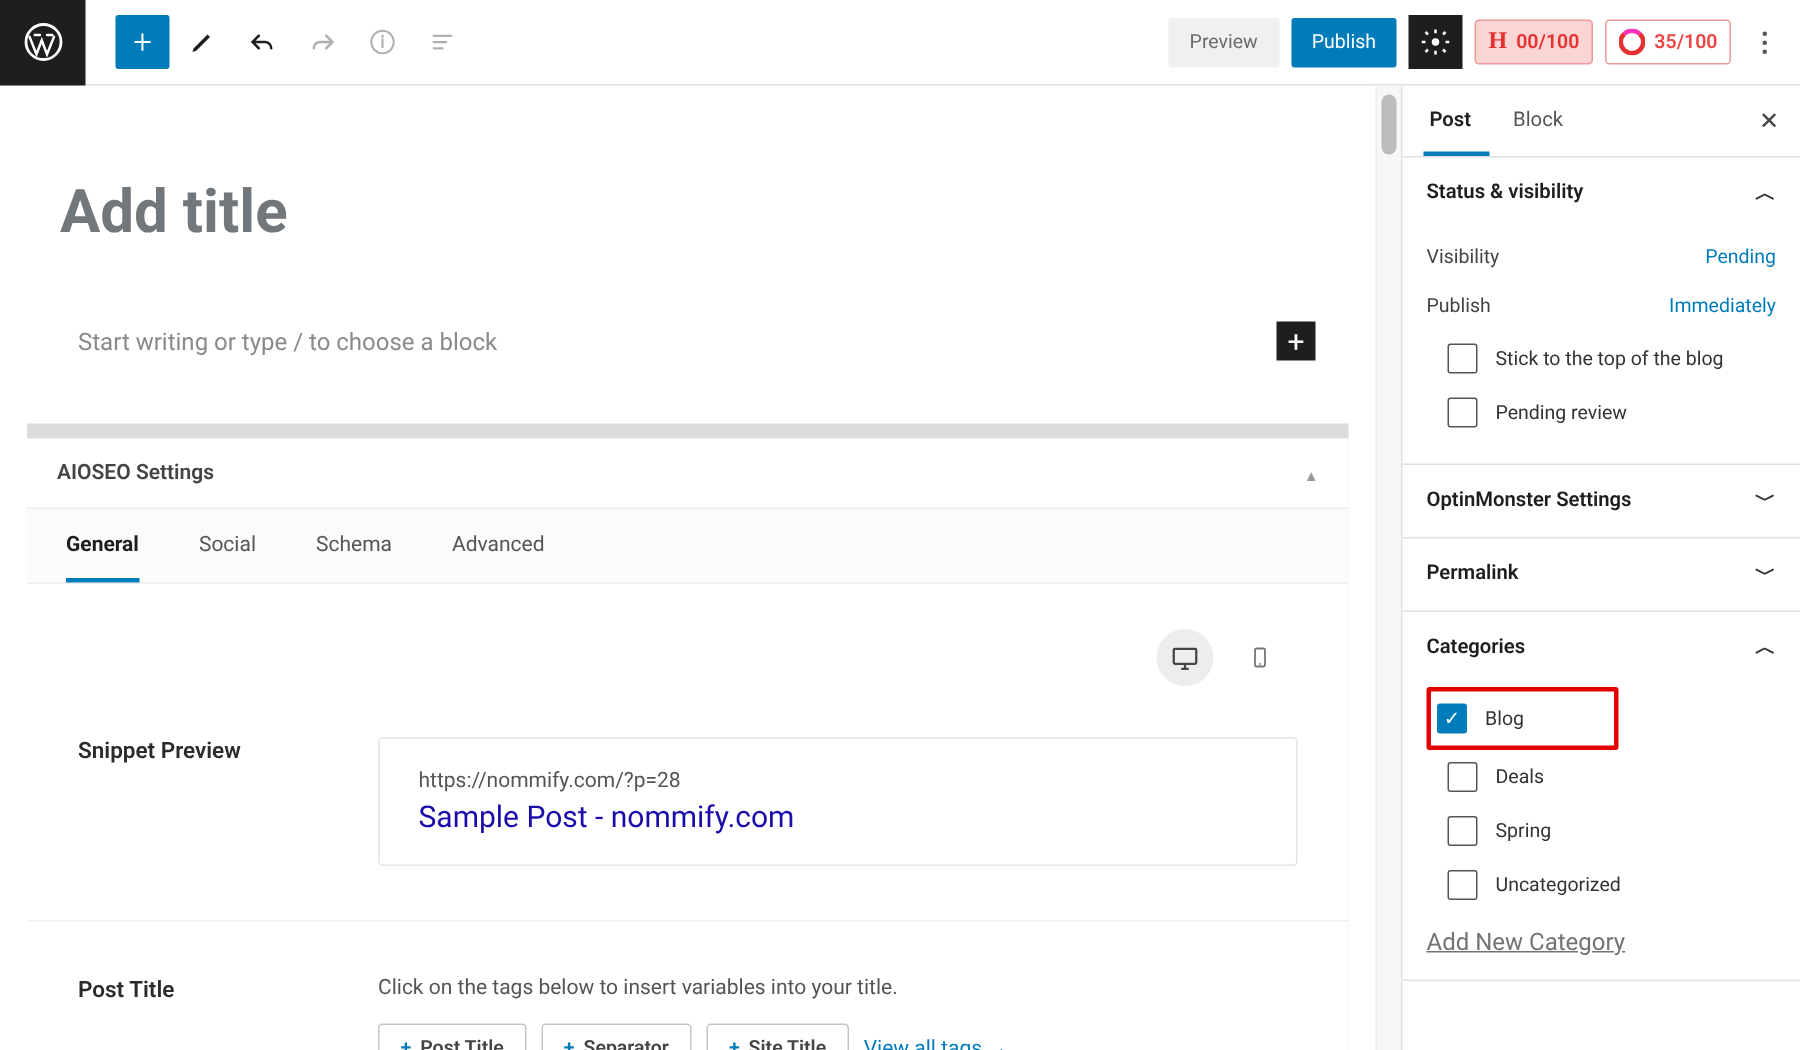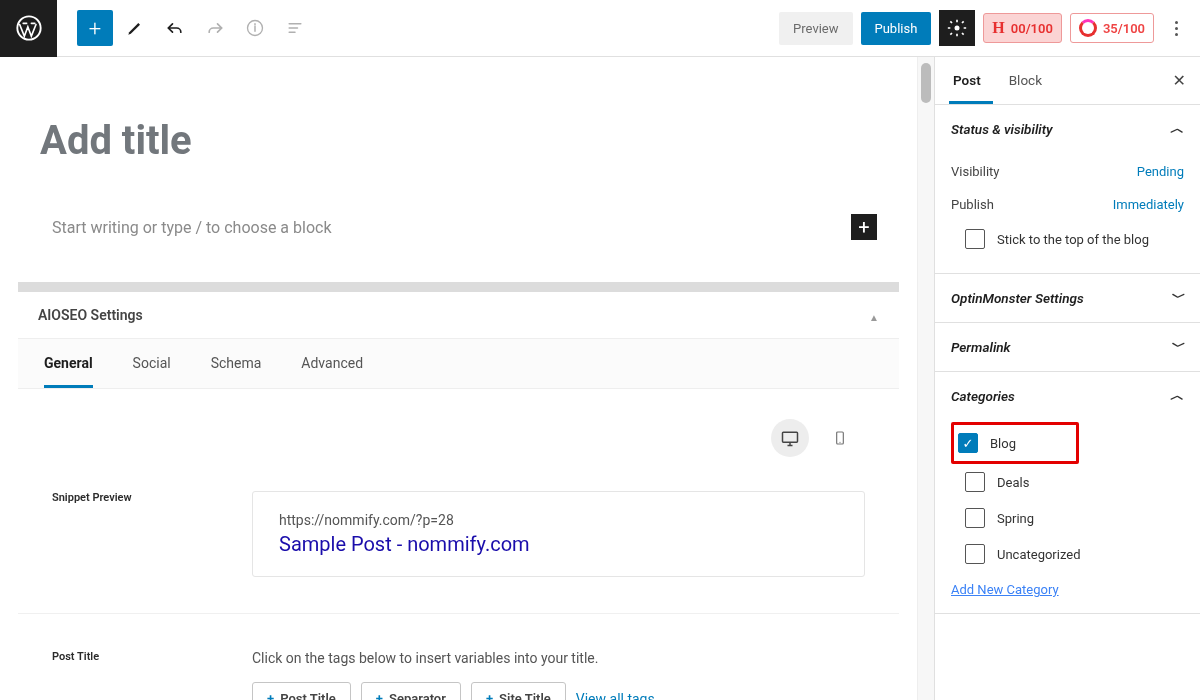--- a/index.html
+++ b/index.html
@@ -43,48 +43,48 @@
   .aioseo-panel .phead { display: flex; align-items: flex-end; justify-content: space-between; padding: 15px 20px; border-bottom: 1px solid #eee; font-size: 14px; font-weight: 600; color: #444; }
   .phead .caret { color: #999; font-size: 10px; }
   .aioseo-tabs { display: flex; gap: 40px; padding: 0 26px; border-bottom: 1px solid #eee; background: #fbfbfb; }
   .atab { padding: 16px 0 14px 0; font-size: 14px; color: #555; border-bottom: 3px solid transparent; }
   .atab.active { font-weight: 700; color: #1e1e1e; border-bottom-color: #007cba; }
   .aioseo-body { padding: 20px 34px; }
   .device-toggle { display: flex; justify-content: flex-end; gap: 12px; padding: 10px 6px 20px 0; }
   .dev-btn { width: 38px; height: 38px; border-radius: 50%; display:flex; align-items:center; justify-content:center; color:#555; }
   .dev-btn.on { background: #ededed; }
   .row { display: flex; padding: 14px 0; border-bottom: 0px solid #f0f0f0; }
-  .row .lab { width: 200px; font-size: 11px; font-weight: 600; color: #2b2b2b; }
+  .row .lab { width: 200px; font-size: 15px; font-weight: 600; color: #2b2b2b; }
   .row .val { flex: 1; }
   .snip-box { border: 1px solid #e5e5e5; border-radius: 3px; padding: 20px 26px; }
   .snip-url { color: #555; font-size: 14px; margin-bottom: 4px; }
   .snip-title { color: #1a0dab; font-size: 20px; }
   .hint { color: #555; font-size: 14px; }
   .tags-row { display: flex; gap: 10px; align-items: center; margin-top: 16px; }
   .tag-btn { border: 1px solid #c5c5c5; border-radius: 3px; padding: 8px 14px; font-size: 13px; font-weight: 600; color: #444; display: flex; gap: 6px; align-items:center;}
   .tag-btn .plus { color: #007cba; font-size: 13px; }
   .link-view { color: #007cba; font-size: 14px; }
   hr.sep { border: none; border-top: 1px solid #f0f0f0; margin: 22px -34px; }
 
   
   .sb-tabs { display: flex; align-items: center; padding: 0 14px; border-bottom: 1px solid #e0e0e0; }
   .sb-tab { padding: 15px 12px 13px 4px; font-size: 13.5px; color: #555; margin-right: 12px; border-bottom: 3px solid transparent; }
   .sb-tab.active { font-weight: 600; color: #1e1e1e; border-bottom-color: #007cba; }
   .sb-close { margin-left: auto; font-size: 16px; color: #444; }
   .sb-section { border-bottom: 1px solid #e0e0e0; }
-  .sb-head { display: flex; align-items: center; justify-content: space-between; padding: 15px 16px; font-size: 13.5px; font-weight: 600; color: #1e1e1e; font-style: italic; }
+  .sb-head { display: flex; justify-content: space-between; padding: 15px 16px; font-size: 13.5px; font-weight: 600; color: #1e1e1e; }
   .sb-body { padding: 2px 16px 16px 16px; }
   .sb-row { display: flex; padding: 9px 0; font-size: 13px; }
   .sb-row .k { flex:1; color: #444; }
   .sb-row .v { color: #007cba; }
   .chk-row { display: flex; align-items: center; gap: 12px; padding: 8px 14px; font-size: 13px; color: #333; }
   .chk { width: 20px; height: 20px; border: 1.4px solid #555; border-radius: 2px; display: flex; align-items:center; justify-content:center; flex-shrink:0;}
   .chk.on { background: #007cba; border-color: #007cba; color: #fff; }
   .highlight-box { border: 3px solid #e30000; border-radius: 2px; padding: 4px 60px 4px 4px; display: inline-flex; }
-  .sb-link { color: #3b82f6; font-size: 13px; text-decoration: underline; margin-top: 10px; display:inline-block; }
+  .sb-link { color: #737373; font-size: 16px; text-decoration: underline; margin-top: 10px; display:inline-block; }
   .chev { font-size: 14px; color: #333; }
 </style>
 </head>
 <body>
 
 <div class="topbar">
   <div class="wp-logo">
     <svg viewBox="0 0 24 24" fill="none">
         <circle cx="12" cy="12" r="10" stroke="#fff" stroke-width="1.6"></circle>
         <path d="M4 9l4 10 3-8 3 8 4-10M7 8h3m4 0h3" stroke="#fff" stroke-width="1.4" stroke-linecap="round"></path>
@@ -240,20 +240,24 @@
           <span class="v">Pending</span>
         </div>
         <div class="sb-row">
           <span class="k">Publish</span>
           <span class="v">Immediately</span>
         </div>
         <div class="chk-row">
           <span class="chk"></span>
           <span>Stick to the top of the blog</span>
         </div>
+        <div class="chk-row">
+          <span class="chk"></span>
+          <span>Pending review</span>
+        </div>
       </div>
     </div>
 
     <div class="sb-section">
       <div class="sb-head">
         <span>OptinMonster Settings</span>
         <span class="chev">﹀</span>
       </div>
     </div>
 

